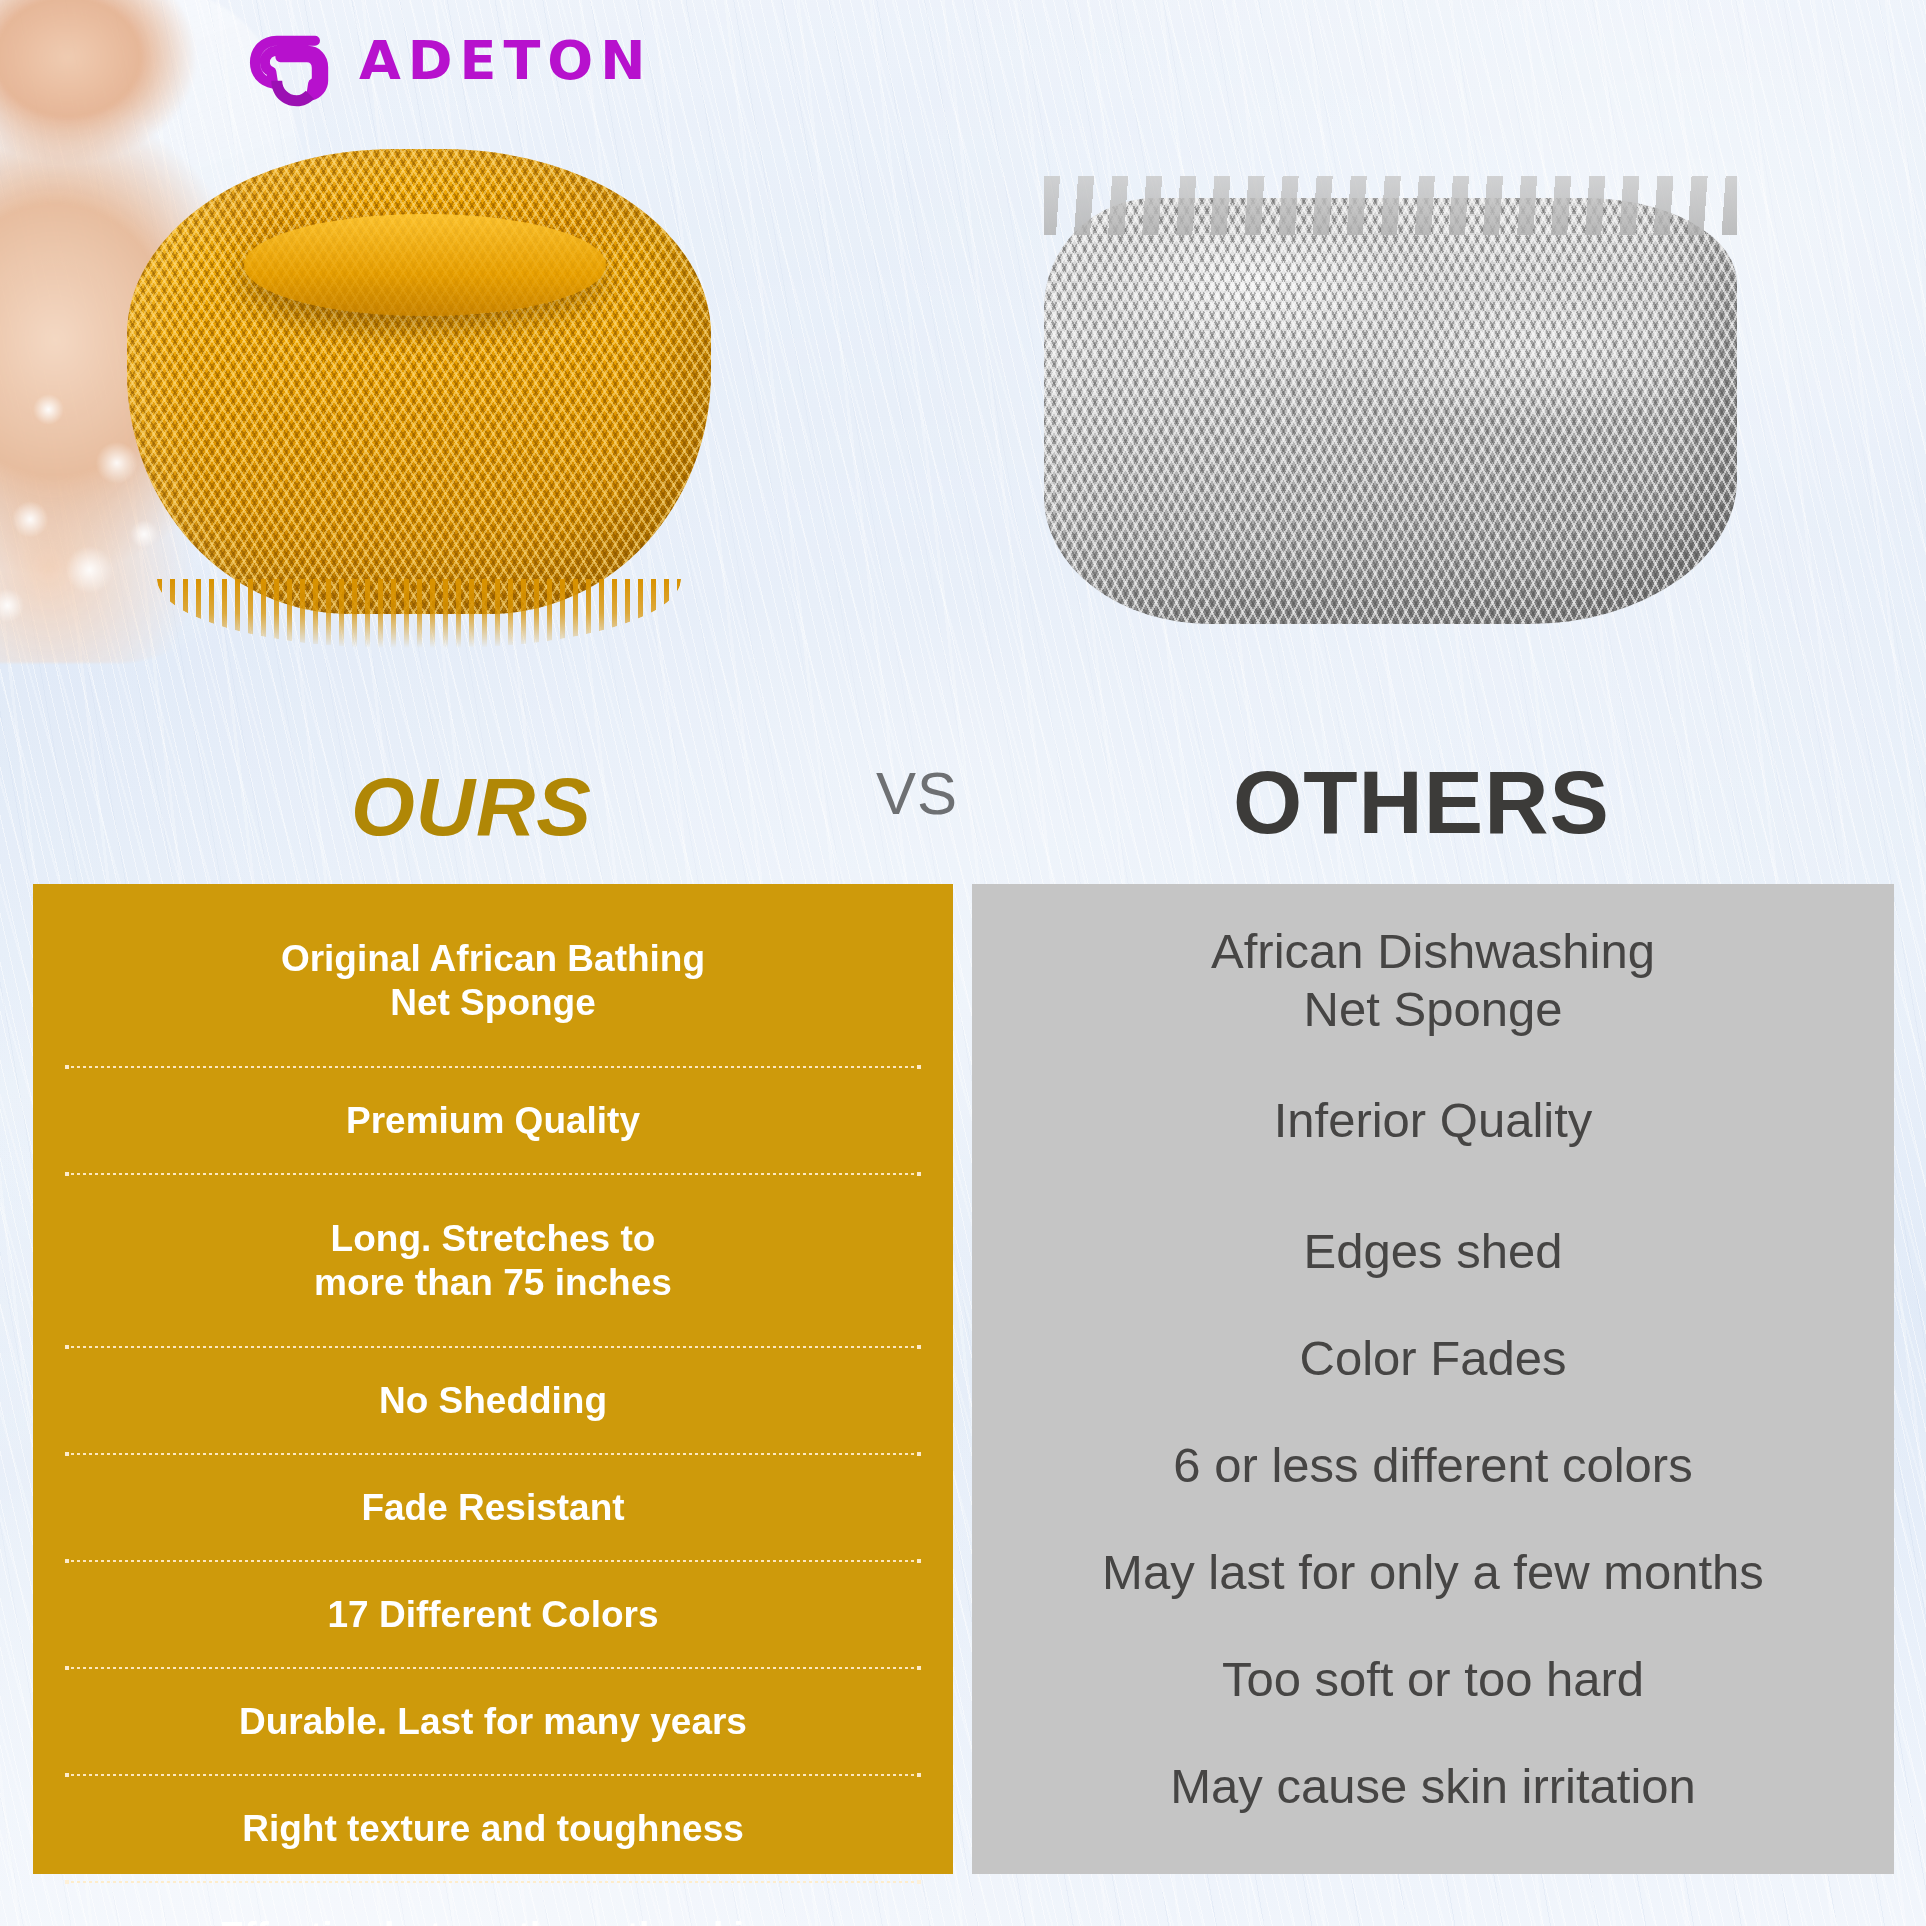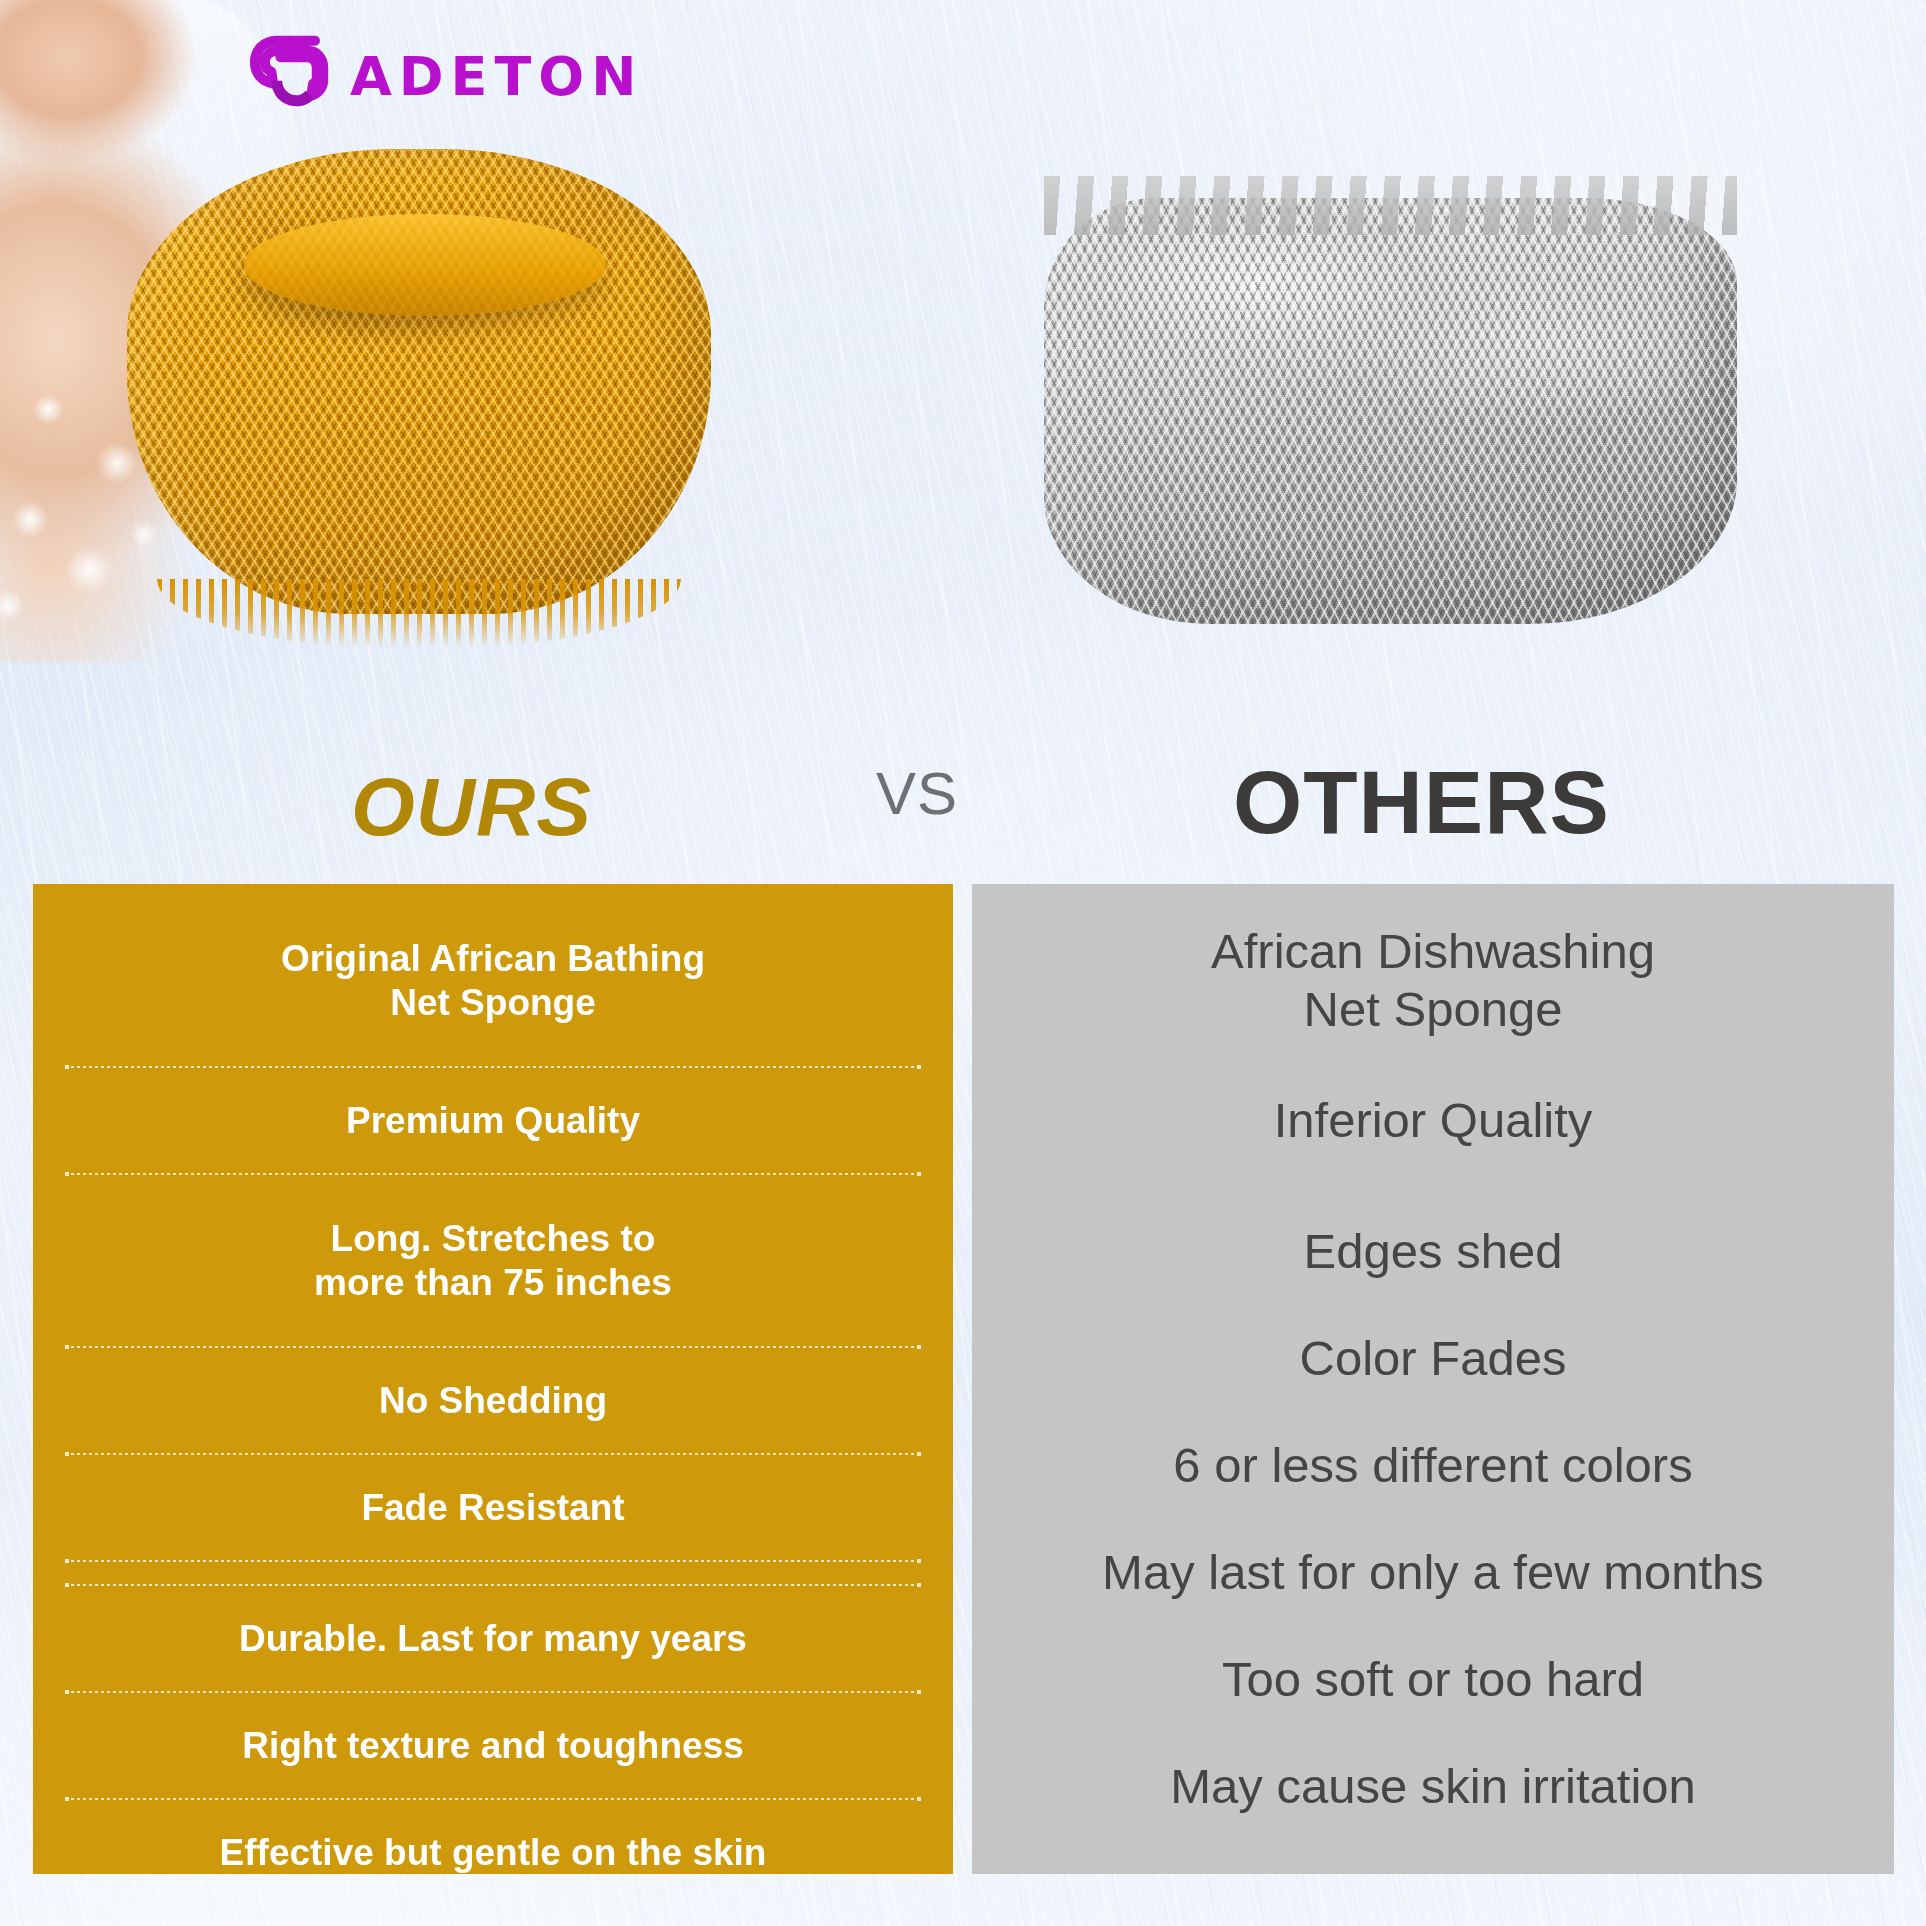--- a/index.html
+++ b/index.html
@@ -88,22 +88,22 @@
         rgba(255,255,255,0.00) 72px);
     opacity: 0.6;
   }
 
   
   #logo {
     position: absolute;
     left: 244px;
     top: 28px;
     display: flex;
-    align-items: center;
-    gap: 15px;
+    align-items: flex-start;
+    gap: 24px;
     z-index: 20;
   }
   #logo svg { display: block; }
   .logo-word {
     font-family: "DejaVu Sans", sans-serif;
     font-size: 54px;
     font-weight: 700;
     letter-spacing: 7px;
     color: #B711CD;
     line-height: 1;
@@ -427,20 +427,23 @@
         </div>
         <div class="sep"></div>
         <div class="row">
           <div class="row-text" style="color: rgb(255, 255, 255);">No Shedding</div>
         </div>
         <div class="sep"></div>
         <div class="row">
           <div class="row-text" style="color: rgb(255, 255, 255);">Fade Resistant</div>
         </div>
         <div class="sep"></div>
+        <div class="row">
+          <div class="row-text" style="color: rgb(255, 255, 255);">17 Different Colors</div>
+        </div>
         <div class="sep"></div>
         <div class="row">
           <div class="row-text" style="color: rgb(255, 255, 255);">Durable. Last for many years</div>
         </div>
         <div class="sep"></div>
         <div class="row">
           <div class="row-text" style="color: rgb(255, 255, 255);">Right texture and toughness</div>
         </div>
         <div class="sep"></div>
         <div class="row">

